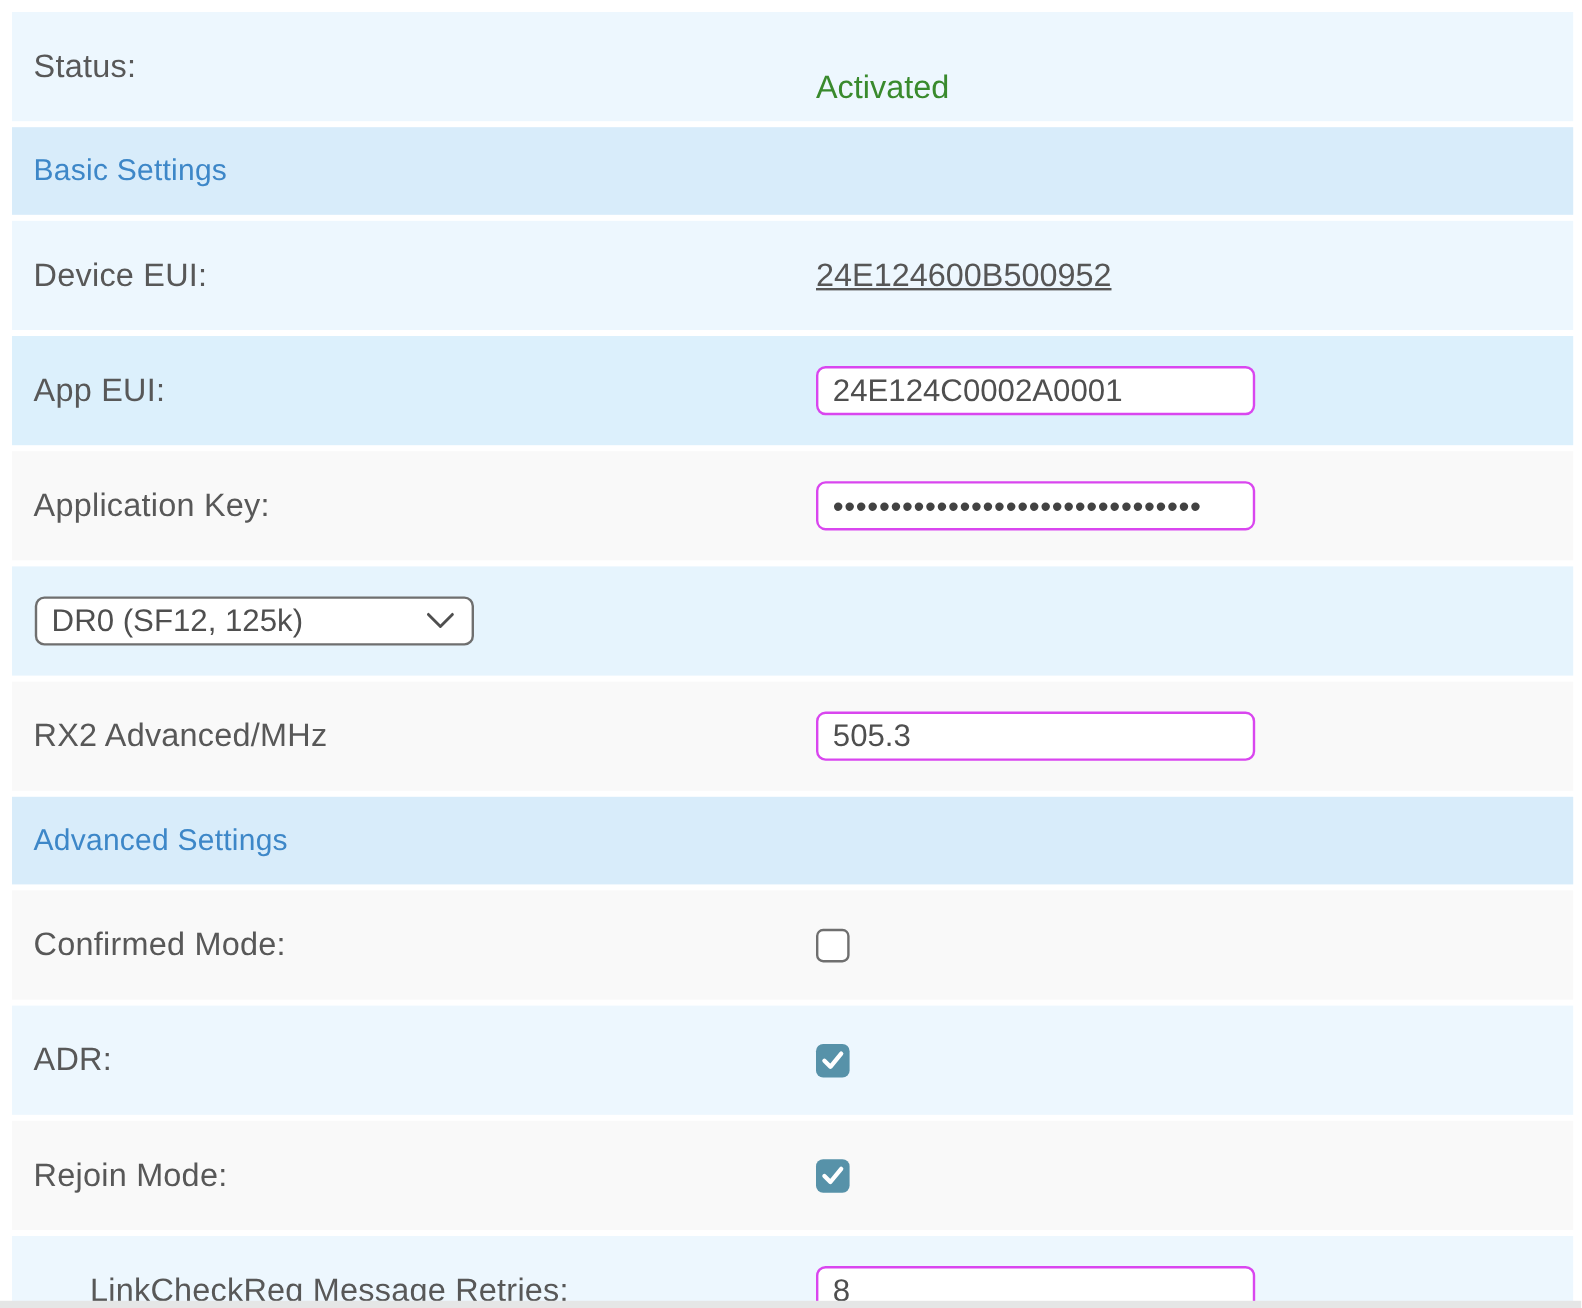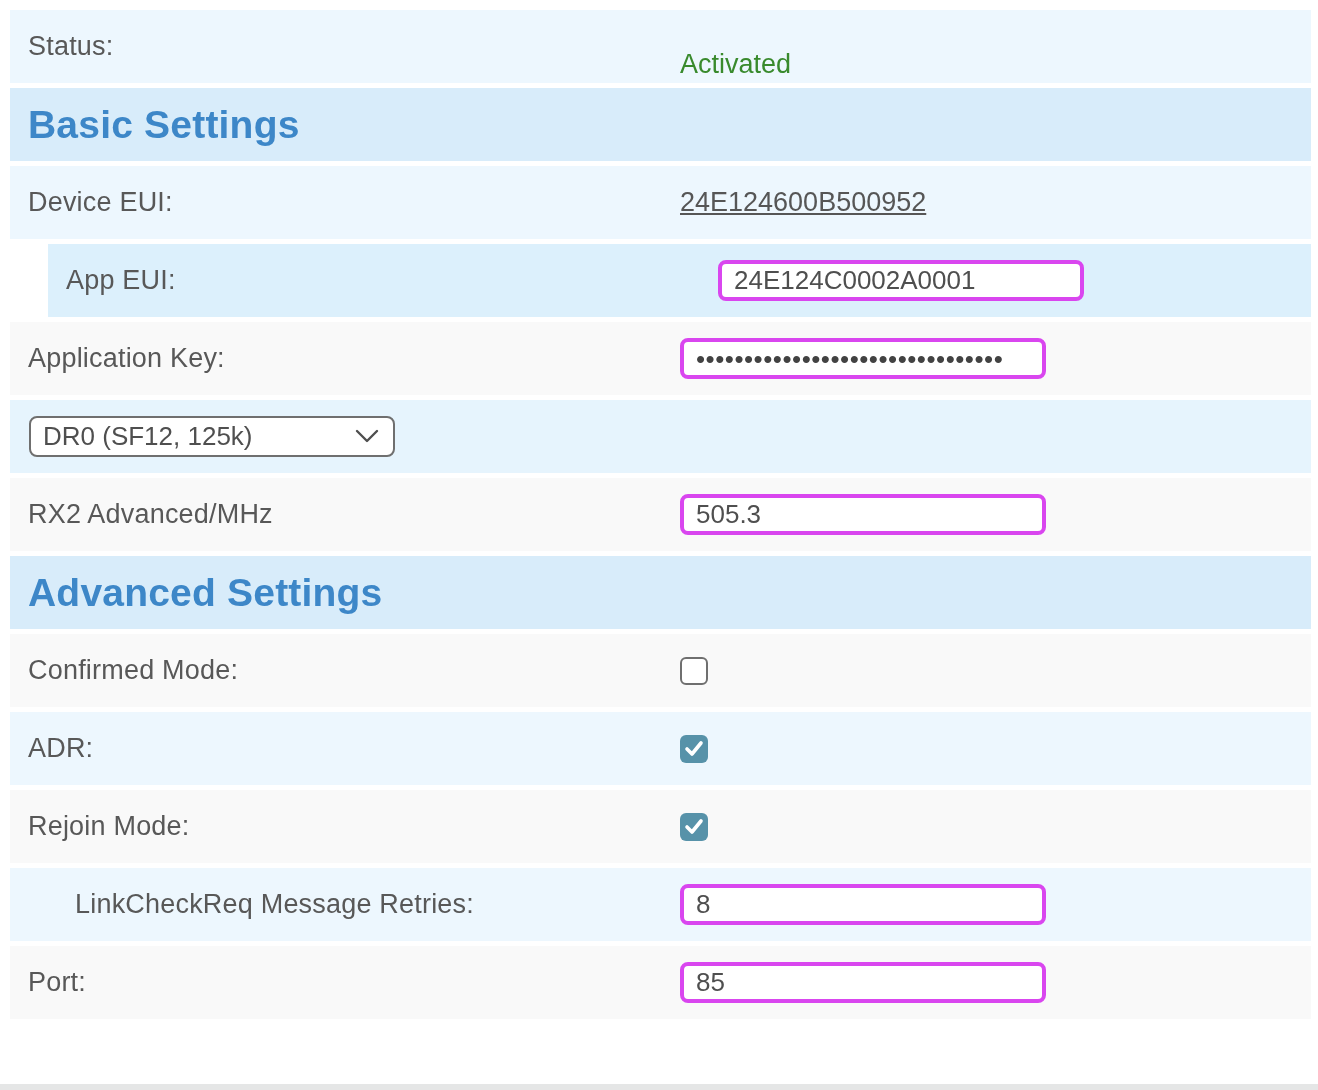--- a/index.html
+++ b/index.html
@@ -16,21 +16,21 @@
     background: #ffffff;
   }
   .form {
     position: absolute;
     top: 10px;
     left: 10px;
     right: 7px;
   }
   .row {
     display: flex;
-    height: 73px;
+    height: 91px;
     margin-bottom: 5px;
   }
   .cell {
     display: flex;
     align-items: center;
     height: 100%;
   }
   .label-cell {
     flex: 0 0 645px;
     padding-left: 18px;
@@ -46,52 +46,52 @@
   .section-row {
     display: flex;
     align-items: center;
     height: 73px;
     margin-bottom: 5px;
     padding-left: 18px;
     box-sizing: border-box;
   }
   
   .tone-pale   { background: var(--row-pale,   #edf7fe); }
-  .tone-medium { background: var(--row-medium, #dcf0fc); margin-left: 38px; }
+  .tone-medium { background: var(--row-medium, #dcf0fc); }
   .tone-soft   { background: var(--row-soft,   #e6f4fd); }
   .tone-gray   { background: var(--row-gray,   #f9f9f9); align-items: center; }
   .tone-header { background: var(--row-header, #d8ecfa); }
 
   .field-label {
     font-size: 27px;
     color: #585858;
     letter-spacing: 0.2px;
     white-space: nowrap;
   }
   .section-title {
-    font-size: 39px;
-    font-weight: bold;
+    font-size: 25px;
+    font-weight: normal;
     color: var(--section-text, #3d87c8);
     letter-spacing: 0.2px;
   }
   .status-text {
     font-size: 27px;
     color: var(--status-ok, #398a2d);
     margin-top: 36px;
   }
   .static-value {
     font-size: 27px;
     color: #565656;
     text-decoration: underline;
   }
   .text-input {
     width: 366px;
     height: 41px;
     box-sizing: border-box;
-    border: 4px solid #d946ef;
+    border: 2px solid #d946ef;
     border-radius: 8px;
     background: #ffffff;
     font-family: "Liberation Sans", sans-serif;
     font-size: 26px;
     color: #4f4f4f;
     padding: 0 12px;
     outline: none;
   }
   .password-input {
     font-size: 26px;

